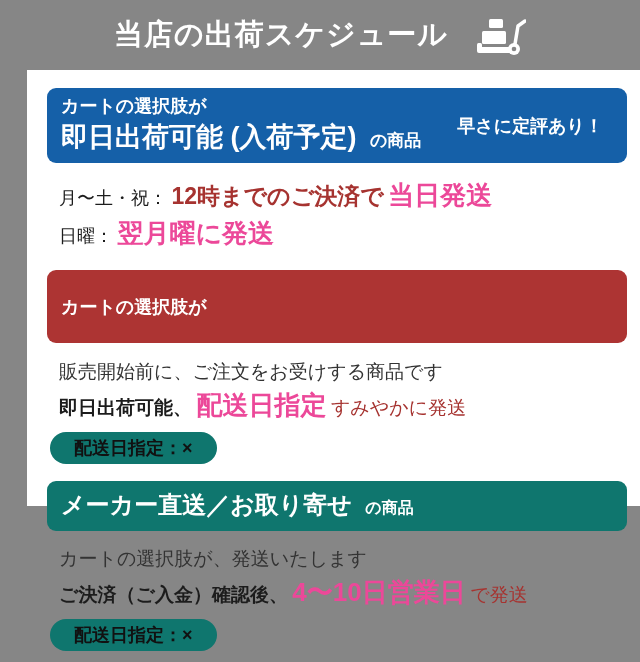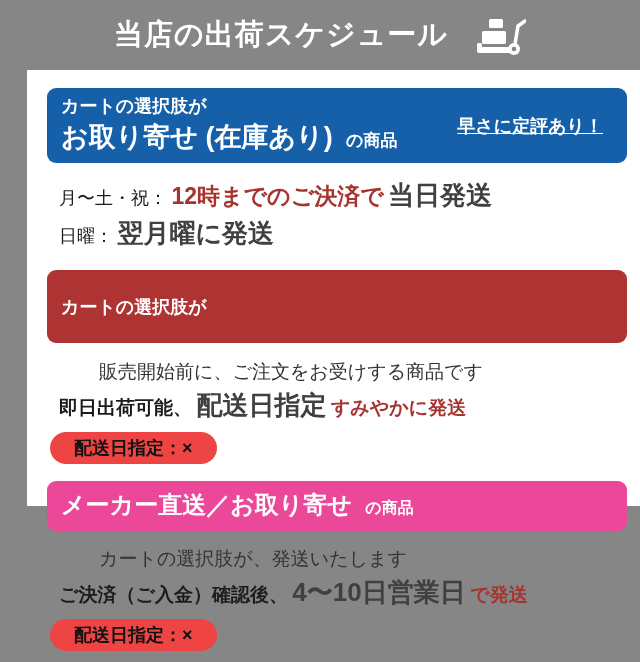--- a/index.html
+++ b/index.html
@@ -12,46 +12,46 @@
   .header-icon{display:flex;align-items:center;margin-top:4px;}
 
   
   .panel{position:absolute;left:27px;top:70px;width:620px;height:436px;background:#ffffff;}
 
   
   .banner{margin:0 20px;border-radius:9px;padding:10px 14px;box-sizing:border-box;color:#fff;
           display:flex;align-items:center;justify-content:space-between;}
   .banner-blue{background:#1560a8;margin-top:18px;height:75px;}
   .banner-red1{background:#ad3433;margin-top:16px;height:73px;}
-  .banner-red2{background:#ec4899;margin-top:17px;height:50px;}
+  .banner-red2{background:#0f766e;margin-top:17px;height:50px;}
   .banner-top{font-size:18px;font-weight:bold;line-height:26px;}
   .banner-mainline{line-height:36px;white-space:nowrap;}
   .banner-main{font-size:27px;font-weight:bold;}
   .banner-suffix{font-size:17px;font-weight:bold;margin-left:9px;}
   .banner-main-sm{font-size:24px;font-weight:bold;}
   .banner-suffix-sm{font-size:16px;font-weight:bold;margin-left:9px;}
-  .banner-note{font-size:18px;font-weight:bold;padding-right:10px;white-space:nowrap;text-decoration:underline;}
+  .banner-note{font-size:18px;font-weight:bold;padding-right:10px;white-space:nowrap;}
 
   
   .textblock{margin-left:32px;margin-right:20px;}
   .tb1{margin-top:15px;}
   .tb2{margin-top:14px;}
   .tb3{margin-top:13px;}
   .tline{white-space:nowrap;}
   .lh34{line-height:34px;}
-  .lh30{line-height:30px;margin-left:40px;}
+  .lh30{line-height:30px;}
   .lbl{font-size:18px;font-weight:normal;color:#1c1c1c;}
   .lbl19{font-size:19px;font-weight:bold;color:#1c1c1c;}
   .plain{font-size:19px;color:#333333;}
   .red-mid{font-size:23px;font-weight:bold;color:#a63330;}
-  .red-big{font-size:26px;font-weight:bold;color:#404040;}
-  .red-sm{font-size:19px;font-weight:bold;color:#a63330;margin-top:36px;}
+  .red-big{font-size:26px;font-weight:bold;color:#ec4899;}
+  .red-sm{font-size:19px;font-weight:normal;color:#a63330;margin-top:36px;}
 
   
-  .pill{display:inline-block;margin-left:23px;margin-top:6px;background:#ef4444;border-radius:18px;
+  .pill{display:inline-block;margin-left:23px;margin-top:6px;background:#0f766e;border-radius:18px;
         padding:4px 24px;font-size:18px;font-weight:bold;color:#111111;line-height:24px;}
 </style>
 </head>
 <body>
 
 <div id="frame">
 
   <div class="header">
     <span class="header-title">当店の出荷スケジュール</span>
     <span class="header-icon">
@@ -67,21 +67,21 @@
     </span>
   </div>
 
   <div class="panel">
 
     
     <div class="banner banner-blue">
       <div>
         <div class="banner-top">カートの選択肢が</div>
         <div class="banner-mainline">
-          <span class="banner-main">お取り寄せ (在庫あり)</span>
+          <span class="banner-main">即日出荷可能 (入荷予定)</span>
           <span class="banner-suffix">の商品</span>
         </div>
       </div>
       <div class="banner-note">早さに定評あり！</div>
     </div>
 
     <div class="textblock tb1">
       <div class="tline lh34">
         <span class="lbl">月〜土・祝：</span>
         <span class="red-mid">12時までのご決済で</span>

